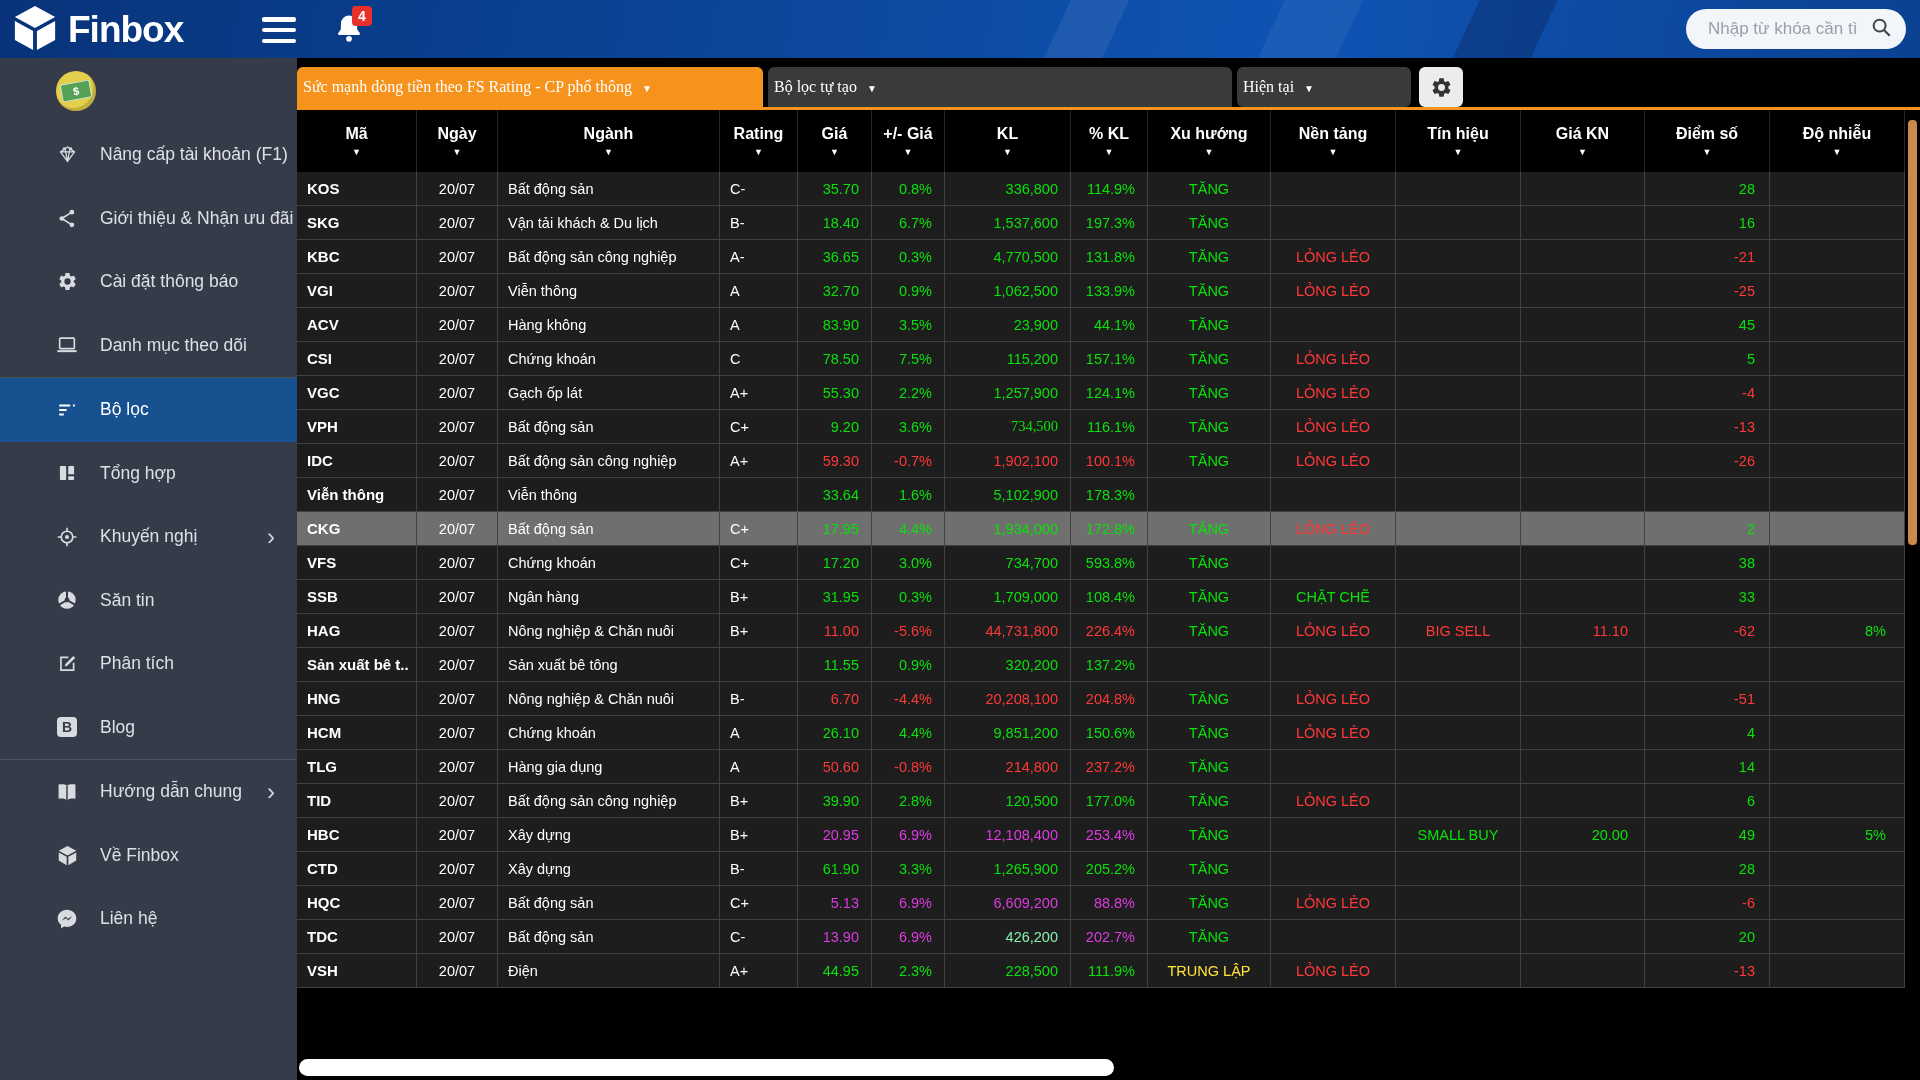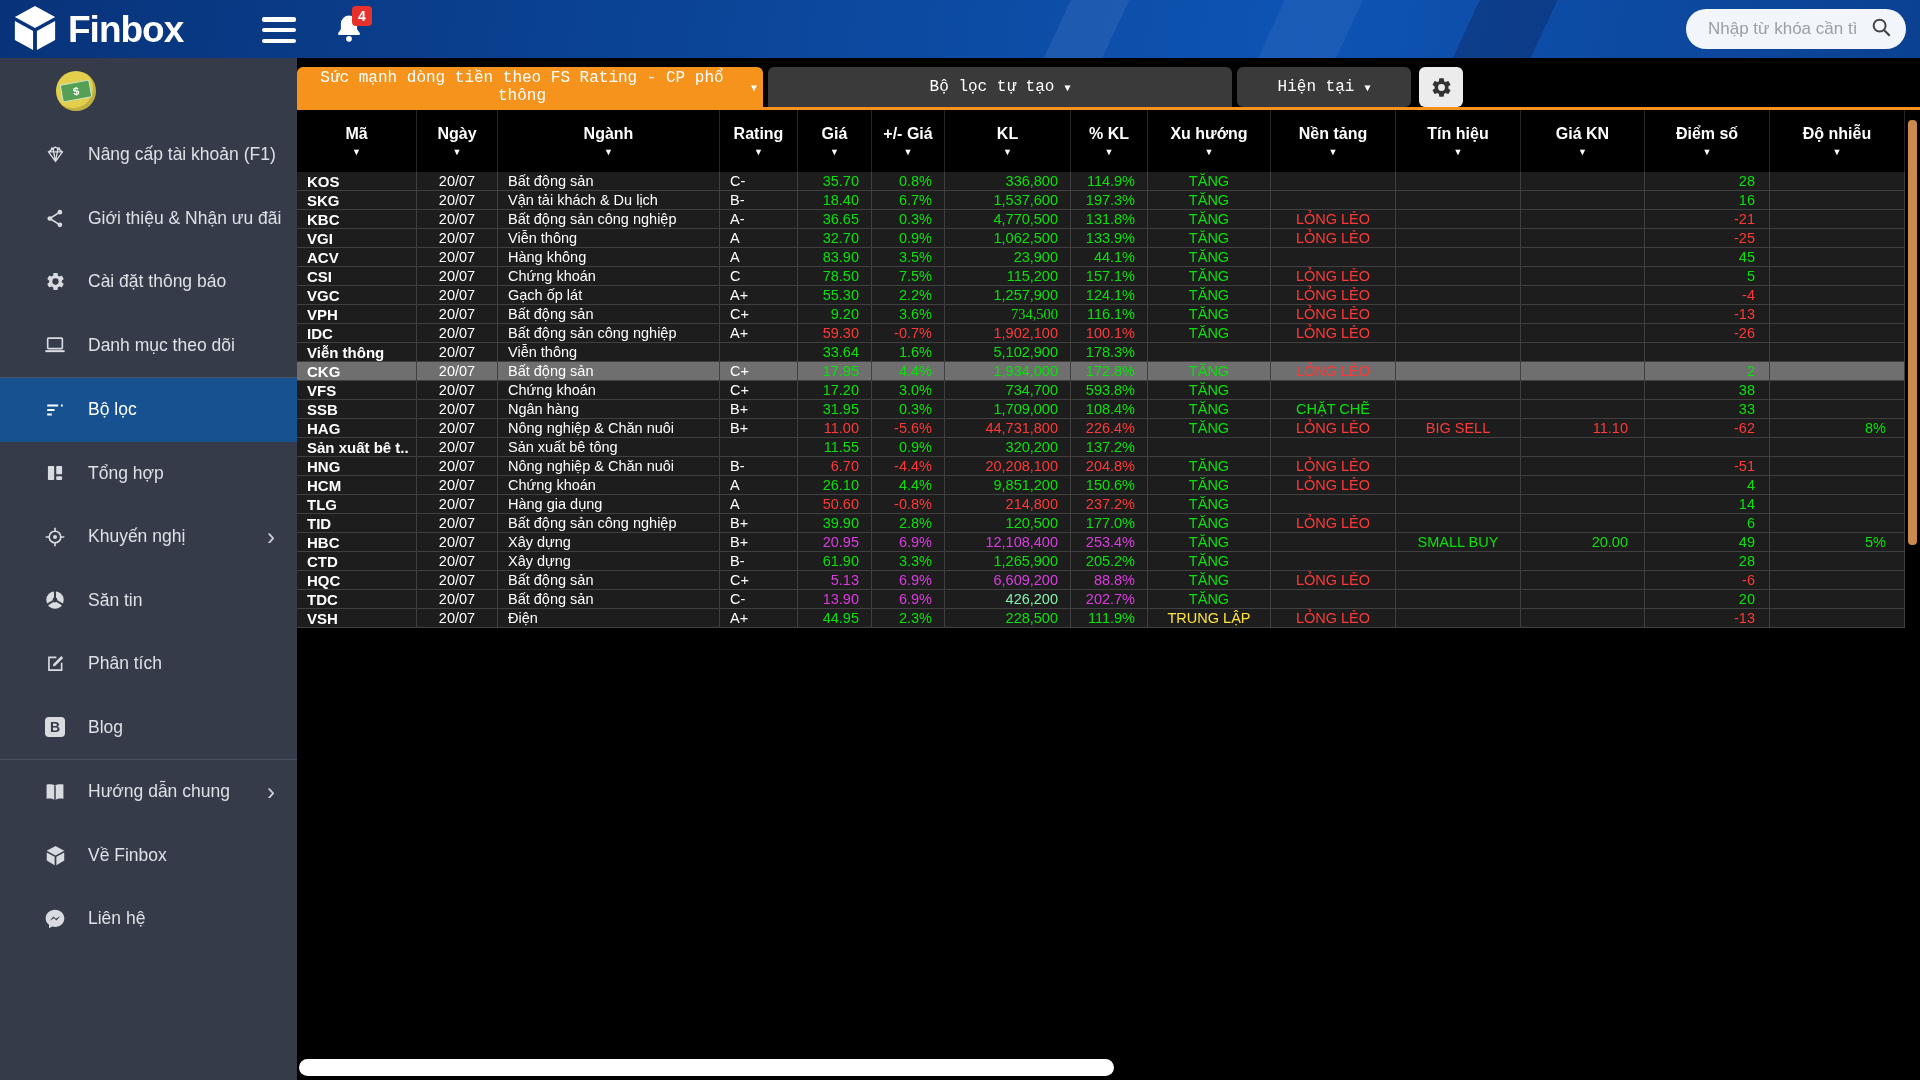--- a/index.html
+++ b/index.html
@@ -27,52 +27,52 @@
     font-family:"Liberation Sans",sans-serif;}
   .search-pill input::placeholder{color:#9aa0a6;}
 
   
   .sidebar{position:absolute;top:58px;left:0;width:297px;height:1022px;background:#353b49;}
   .money-circle{display:block;position:relative;width:40px;height:40px;margin:13px 0 12px 56px;
     border-radius:50%;background:#e3cf4b;box-shadow:inset -3px -3px 0 rgba(0,0,0,.15);cursor:pointer;}
   .money-bill{position:absolute;left:5px;right:5px;top:11px;bottom:11px;background:#55a055;
     border:1.5px solid #cfe8cf;border-radius:2px;transform:rotate(-10deg);
     color:#fff;font-size:11px;font-weight:bold;display:flex;align-items:center;justify-content:center;}
-  .side-item{height:63.5px;display:flex;align-items:center;gap:22px;padding-left:44px;cursor:pointer;color:#dde0e5;text-align:right;}
+  .side-item{height:63.5px;display:flex;align-items:center;gap:22px;padding-left:56px;cursor:pointer;color:#dde0e5;text-align:right;}
   .side-item.active{background:#17518f;color:#fff;}
   .side-icon{width:22px;height:22px;display:flex;align-items:center;justify-content:center;flex:none;}
   .side-label{font-size:17.5px;}
   .chev{margin-left:auto;margin-right:22px;font-size:24px;color:#cfd3da;line-height:20px;}
   .side-divider{height:1px;background:#4a5160;}
   .blog-b{display:inline-flex;width:20px;height:20px;background:#d8dbe0;color:#353b49;border-radius:4px;
     align-items:center;justify-content:center;font-weight:bold;font-size:14px;}
 
   
   .main{position:absolute;left:297px;top:58px;width:1623px;height:1022px;background:#000;
     --cols:120px 81px 222px 78px 74px 73px 126px 77px 123px 125px 125px 124px 125px 135px;}
   .filter-row{position:absolute;top:9px;left:0;right:0;height:40px;}
   .tab{position:absolute;top:0;height:40px;border:none;color:#fff;font-size:16px;cursor:pointer;
-    display:flex;align-items:center;justify-content:center;gap:10px;border-radius:6px 6px 0 0;
-    font-family:Liberation Mono, monospace;}
+    display:flex;align-items:center;gap:10px;border-radius:6px 6px 0 0;
+    font-family:Liberation Serif, serif;}
   .tab-orange{left:0;width:466px;background:#f6931d;}
   .tab-c1{left:471px;width:464px;background:#3a3a3a;}
   .tab-c2{left:940px;width:174px;background:#3a3a3a;border-radius:6px;}
   .caret{font-size:10px;margin-top:2px;}
   .gear-btn{position:absolute;left:1122px;top:0;width:44px;height:40px;background:#ececec;border:none;
     border-radius:6px;display:flex;align-items:center;justify-content:center;cursor:pointer;}
   .orange-line{position:absolute;top:49px;left:0;right:0;height:3px;background:#f6931d;}
 
   
   .thead{position:absolute;top:52px;left:0;width:1608px;height:62px;display:grid;
     grid-template-columns:var(--cols);background:#000;}
   .th{display:flex;flex-direction:column;align-items:center;justify-content:center;gap:4px;
     color:#fff;font-weight:bold;font-size:16px;border-right:1px solid #262626;cursor:pointer;}
   .th .sort{font-size:9px;font-weight:normal;}
   .tbody{position:absolute;top:114px;left:0;width:1608px;height:908px;overflow:hidden;}
-  .tr{height:19px;display:grid;grid-template-columns:var(--cols);background:#1d1d1d;box-sizing:border-box;cursor:pointer;}
+  .tr{height:34px;display:grid;grid-template-columns:var(--cols);background:#1d1d1d;box-sizing:border-box;cursor:pointer;}
   .tr.hl{background:#6f6f6f;}
   .td{display:flex;align-items:center;border-right:1px solid #404040;border-bottom:1px solid #404040;
     font-size:14.5px;color:#fff;overflow:hidden;white-space:nowrap;box-sizing:border-box;}
   .td.c-ma{padding-left:10px;font-weight:bold;font-size:15px;}
   .td.c-ngay{justify-content:center;}
   .td.c-nganh,.td.c-rating{padding-left:10px;}
   .td.c-gia,.td.c-chg,.td.c-kl,.td.c-klp{justify-content:flex-end;padding-right:12px;}
   .td.c-trend,.td.c-base,.td.c-signal{justify-content:center;}
   .td.c-target{justify-content:flex-end;padding-right:16px;}
   .td.c-score{justify-content:flex-end;padding-right:14px;}

